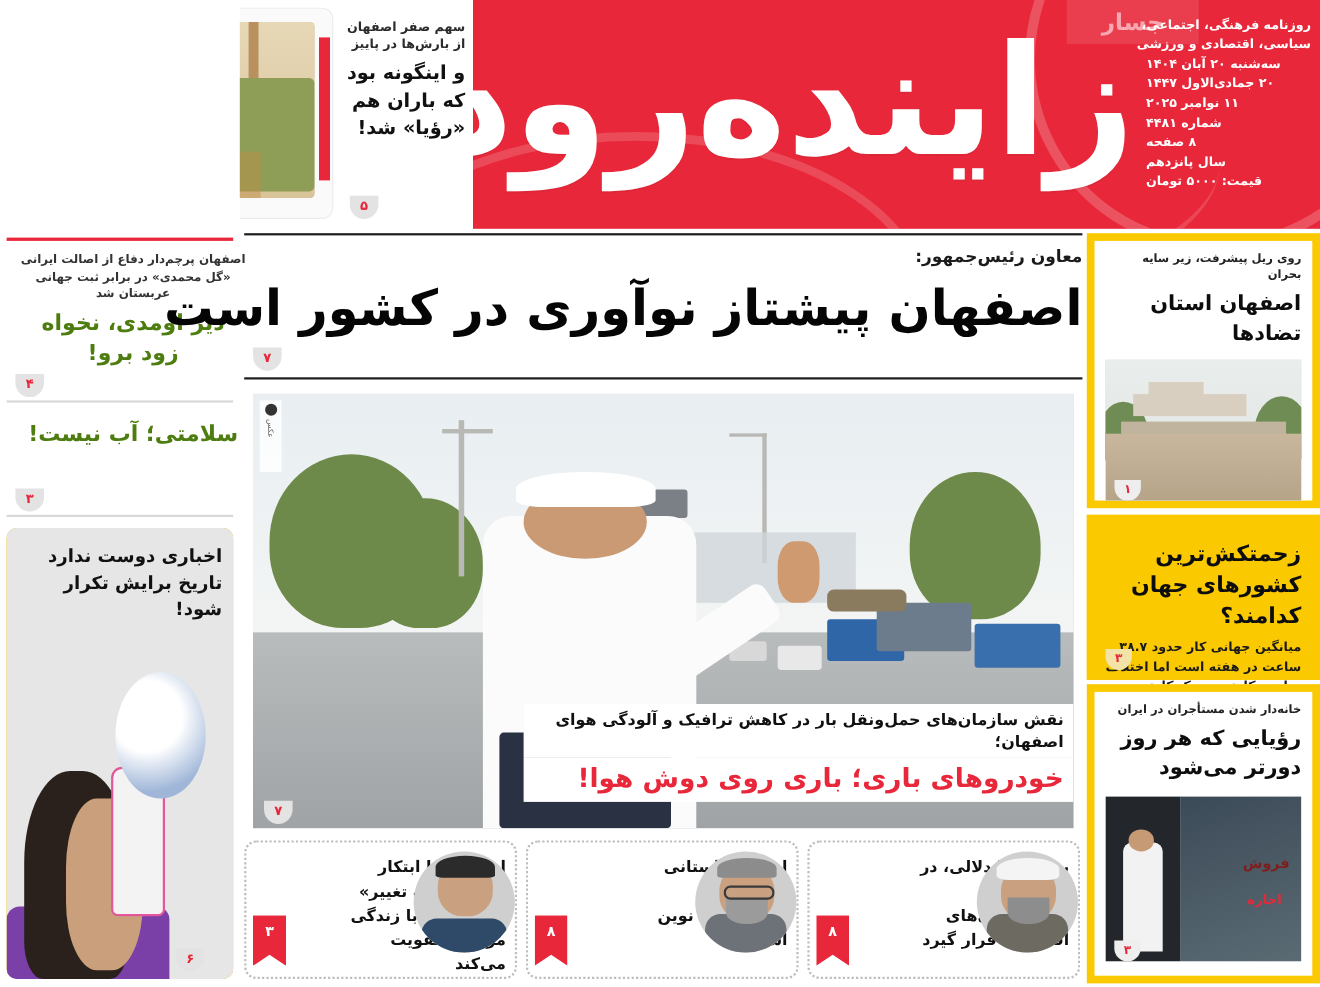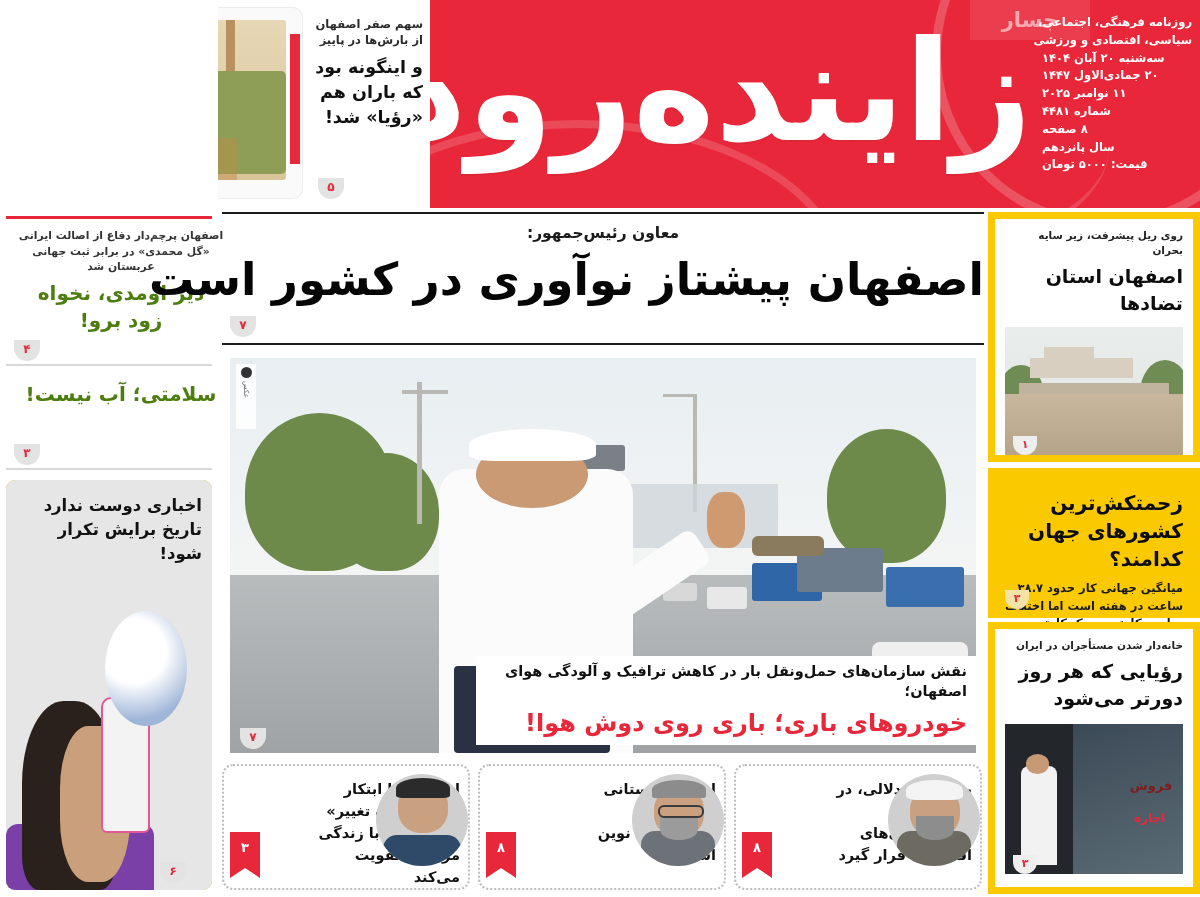--- a/index.html
+++ b/index.html
@@ -106,21 +106,21 @@
     position:absolute;top:14px;right:10px;width:186px;text-align:right;
     color:#111;font-size:16.5px;line-height:24px;font-weight:bold;z-index:3;
   }
 
   
   .centercol{position:absolute;left:222px;top:212px;width:762px;height:685px;}
   .center-top-rule{position:absolute;left:0;top:0;width:762px;height:2px;background:#1c1c1c;}
   .center-bot-rule{position:absolute;left:0;top:131px;width:762px;height:2px;background:#1c1c1c;}
 
   .main-kicker{
-    position:absolute;right:0;top:12px;width:762px;text-align:center;
+    position:absolute;right:0;top:12px;width:762px;
     color:#1b1b1b;font-size:15.5px;font-weight:bold;
   }
   .main-headline{
     position:absolute;right:0;top:36px;width:762px;text-align:center;
     color:#050505;font-size:45px;line-height:64px;font-weight:bold;
     letter-spacing:-1px;white-space:nowrap;
   }
 
   .main-photo{
     position:absolute;left:8px;top:146px;width:746px;height:395px;
@@ -128,21 +128,21 @@
   }
   .photo-wm{
     position:absolute;left:6px;top:6px;width:20px;height:62px;
     background:rgba(255,255,255,.82);
     display:flex;flex-direction:column;align-items:center;padding-top:3px;
     font-size:8px;color:#555;
   }
   .photo-wm .dot{width:11px;height:11px;border-radius:50%;background:#333;}
   .photo-wm .vtxt{writing-mode:vertical-rl;font-size:7px;margin-top:3px;color:#666;}
 
-  .cap-wrap{position:absolute;right:0;bottom:8px;width:500px;}
+  .cap-wrap{position:absolute;right:0;bottom:24px;width:500px;}
   .cap-kicker{
     background:#fff;color:#111;font-size:14.5px;font-weight:bold;
     padding:5px 9px 4px;text-align:right;line-height:20px;
   }
   .cap-head{
     background:#fff;color:#e8283a;font-size:24px;font-weight:bold;
     padding:2px 9px 6px;text-align:right;line-height:32px;
   }
   .main-badge{
     position:absolute;left:10px;bottom:4px;width:26px;height:21px;

